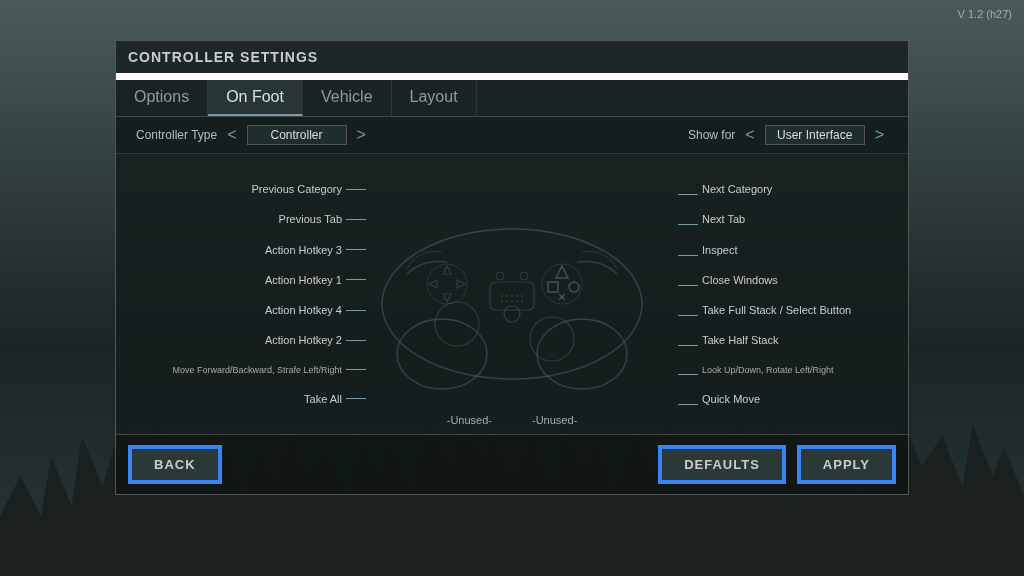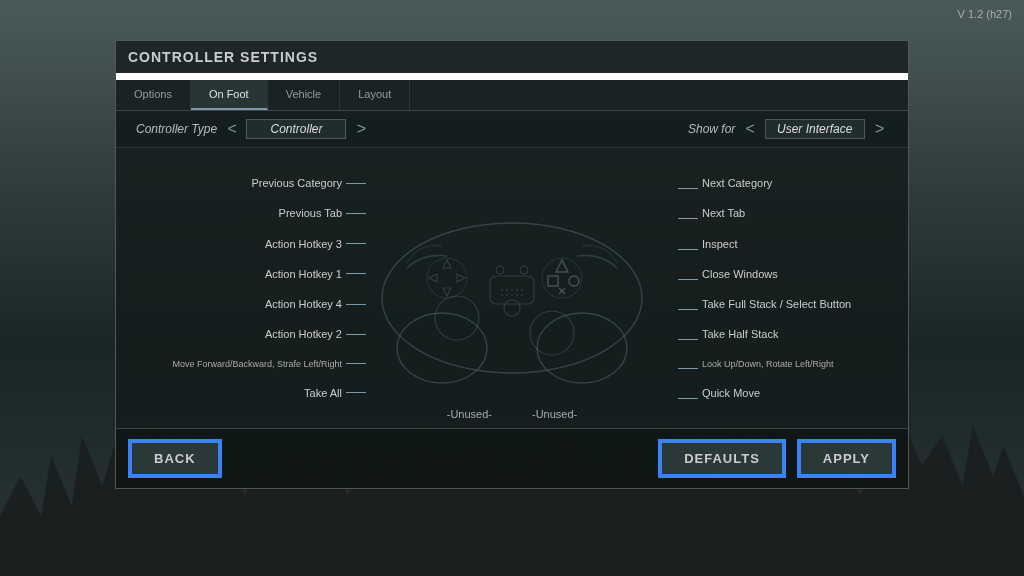--- a/index.html
+++ b/index.html
@@ -53,42 +53,41 @@
       border-bottom: 7px solid #ffffff;
     }
     .tabs {
       display: flex;
       background: rgba(25,35,35,0.9);
       border-bottom: 1px solid #444;
     }
     .tab {
       padding: 8px 18px;
       color: #999;
-      font-size: 11px;
+      font-size: 16px;
       cursor: pointer;
       border-right: 1px solid #333;
     }
     .tab.active {
       color: #e0e0e0;
       background: rgba(60,80,80,0.4);
       border-bottom: 2px solid #7a9aaa;
     }
     .controls-row {
       display: flex;
       align-items: center;
       justify-content: space-between;
       padding: 8px 20px;
       background: rgba(20,30,30,0.7);
       border-bottom: 1px solid #333;
     }
     .ctrl-group {
       display: flex;
       align-items: center;
       gap: 6px;
-      font-style: italic;
     }
     .ctrl-label {
       color: #bbb;
       font-size: 12px;
     }
     .ctrl-arrow {
       color: #7a9aaa;
       font-size: 16px;
       cursor: pointer;
       padding: 0 4px;

